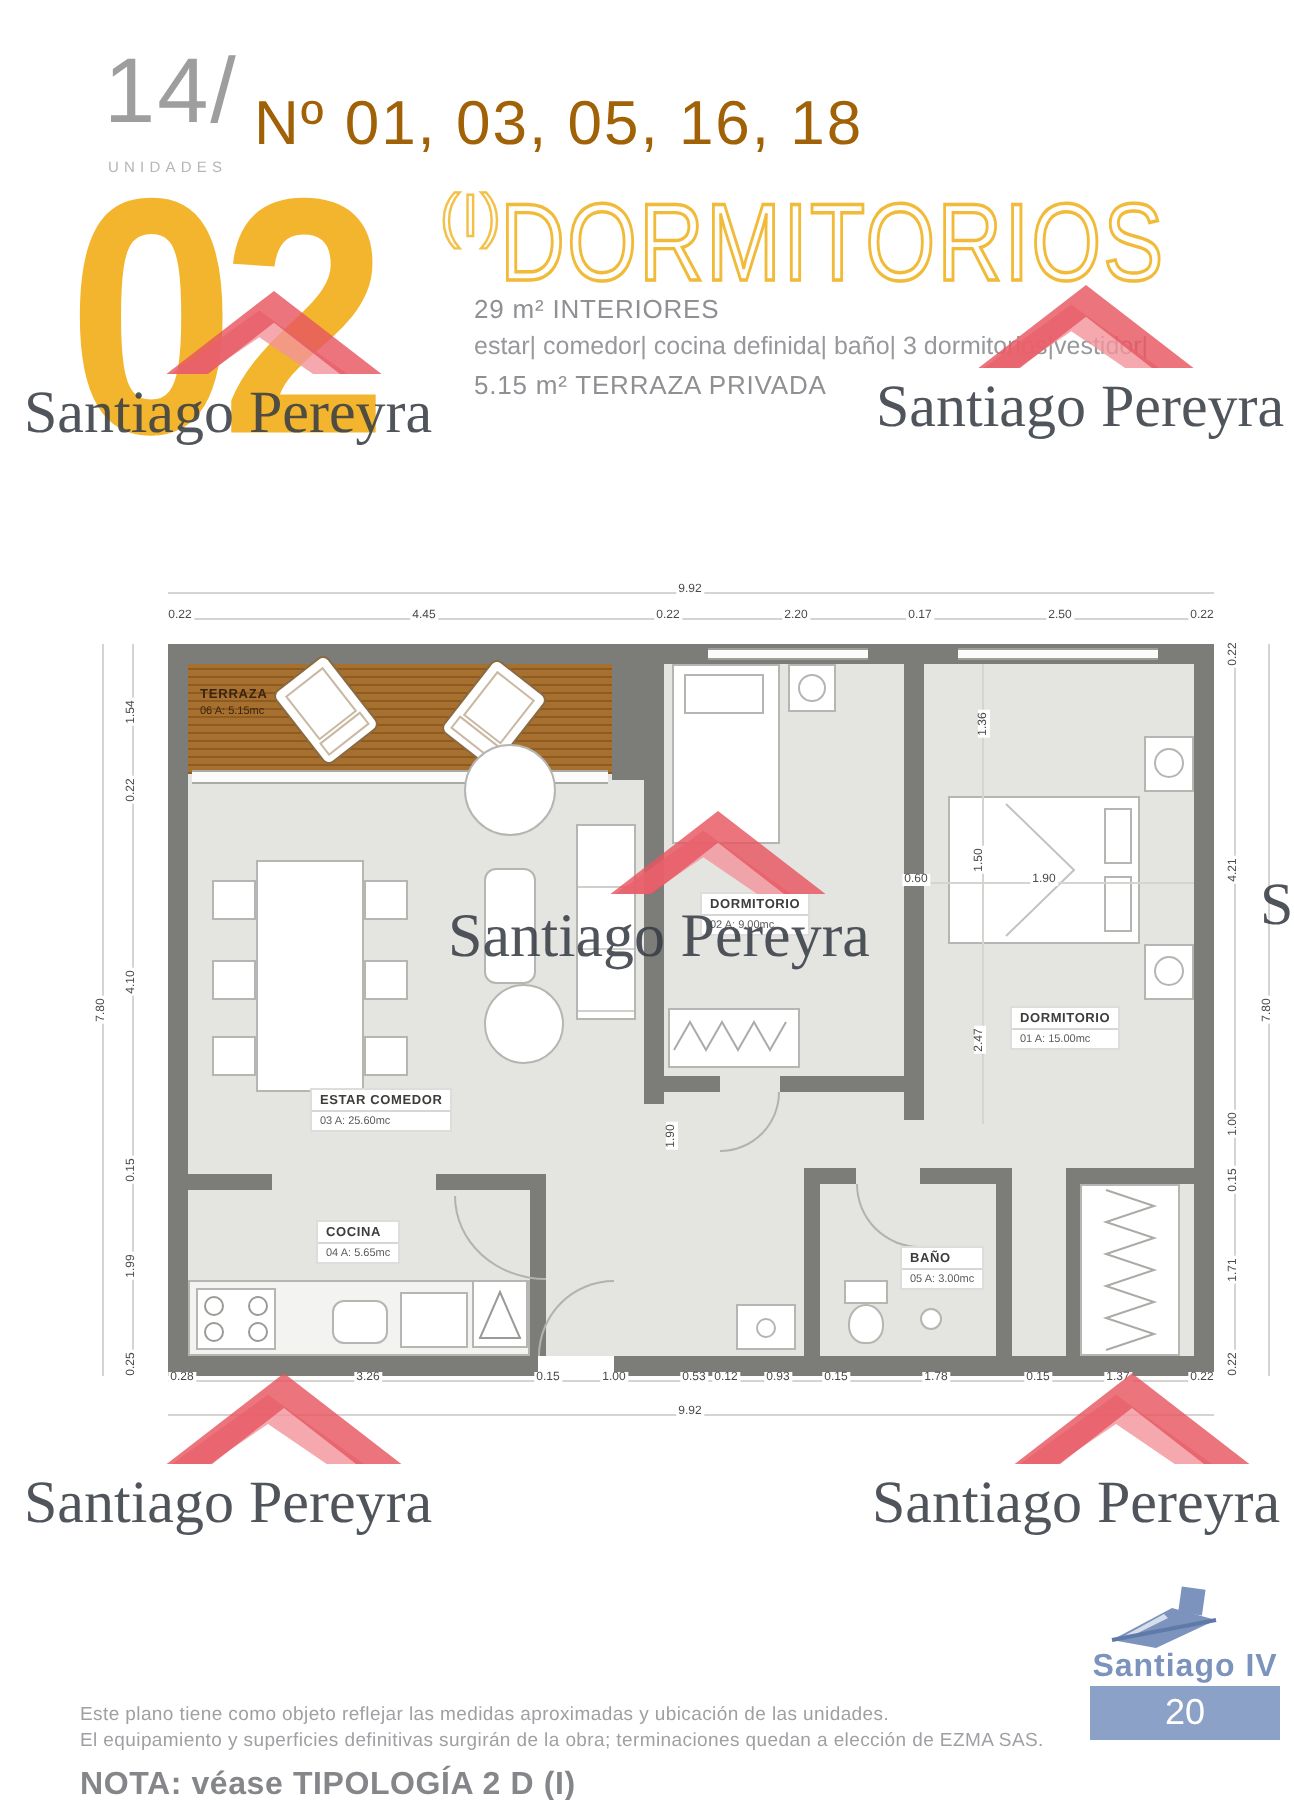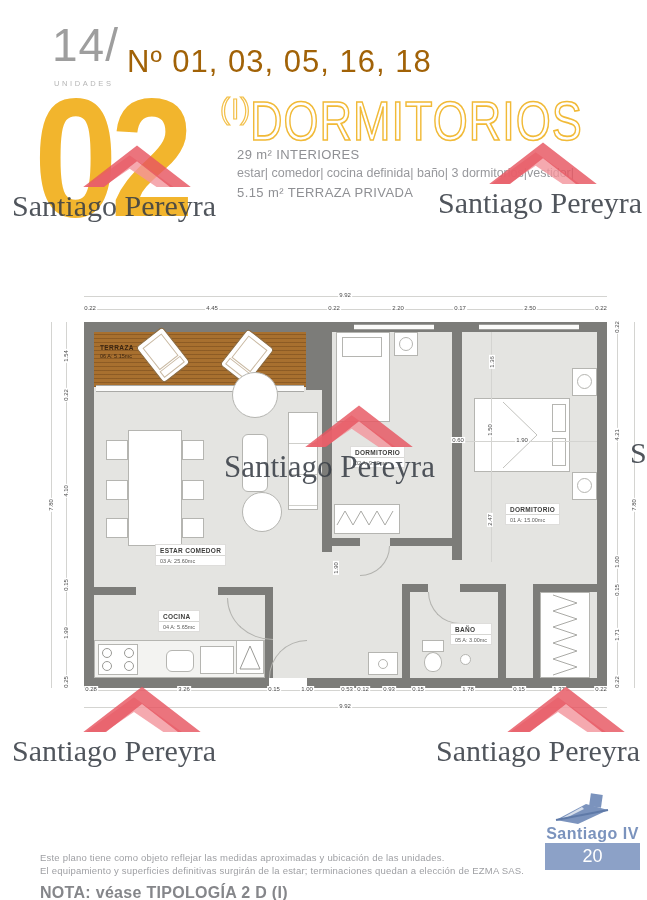--- a/index.html
+++ b/index.html
@@ -306,21 +306,21 @@
   </svg>
   <div class="wm-text" style="font-size:30px">Santiago Pereyra</div>
 </div>
 <div class="wm" style="left:630px;top:438px">
   <div class="wm-text" style="font-size:30px">Santiago Pereyra</div>
 </div>
 
 <div>
   <div class="note-title">NOTA: véase TIPOLOGÍA 2 D (I)</div>
   <div class="note-line" style="top:852px">Este plano tiene como objeto reflejar las medidas aproximadas y ubicación de las unidades.</div>
-  <div class="note-line" style="top:865px">El equipamiento y superficies definitivas surgirán de la estar; terminaciones quedan a elección de EZMA SAS.</div>
+  <div class="note-line" style="top:865px">El equipamiento y superficies definitivas surgirán de la obra; terminaciones quedan a elección de EZMA SAS.</div>
 
   <svg class="abs" style="left:552px;top:792px" width="64" height="32" viewBox="0 0 64 32">
     <polygon points="4,28 34,12 56,18 26,32" fill="#7b93bd"></polygon>
     <polygon points="10,26 30,15 32,17 12,27" fill="#fff" opacity="0.7"></polygon>
     <rect x="38" y="2" width="12" height="13" transform="rotate(8 44 8)" fill="#7b93bd"></rect>
     <line x1="4" y1="28" x2="56" y2="18" stroke="#5f7aa8" stroke-width="2"></line>
   </svg>
   <div class="brand-text">Santiago IV</div>
   <div class="page-box">20</div>
 </div>

